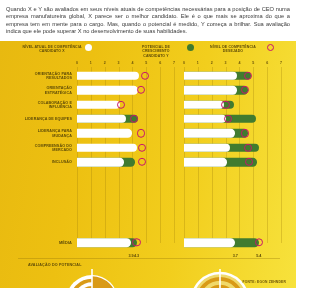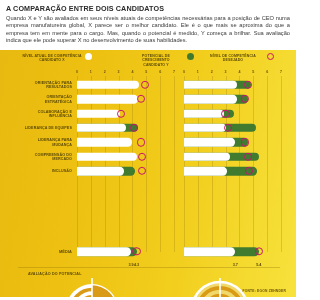--- a/index.html
+++ b/index.html
@@ -109,21 +109,20 @@
     position: absolute; font-size: 3.3px; font-weight: bold; color: #6b5409;
     letter-spacing: .2px;
   }
 </style>
 </head>
 <body>
 
 <div id="root">
 
   <div class="intro">
-    <div class="title">A COMPARAÇÃO ENTRE DOIS CANDIDATOS</div>
     <div class="body-copy">Quando X e Y são avaliados em seus níveis atuais de competências necessárias para a posição de CEO numa empresa manufatureira global, X parece ser o melhor candidato. Ele é o que mais se aproxima do que a empresa tem em mente para o cargo. Mas, quando o potencial é medido, Y começa a brilhar. Sua avaliação indica que ele pode superar X no desenvolvimento de suas habilidades.</div>
   </div>
 
   <div class="panel">
 
     <div class="legend" id="legend">
         <div class="legend-item" style="left: 22px; top: 1px;">
           <div class="legend-txt" style="width: 60px;">NÍVEL ATUAL DE COMPETÊNCIA<div>CANDIDATO X</div></div>
           <span class="lg-dot white"></span>
         </div>

